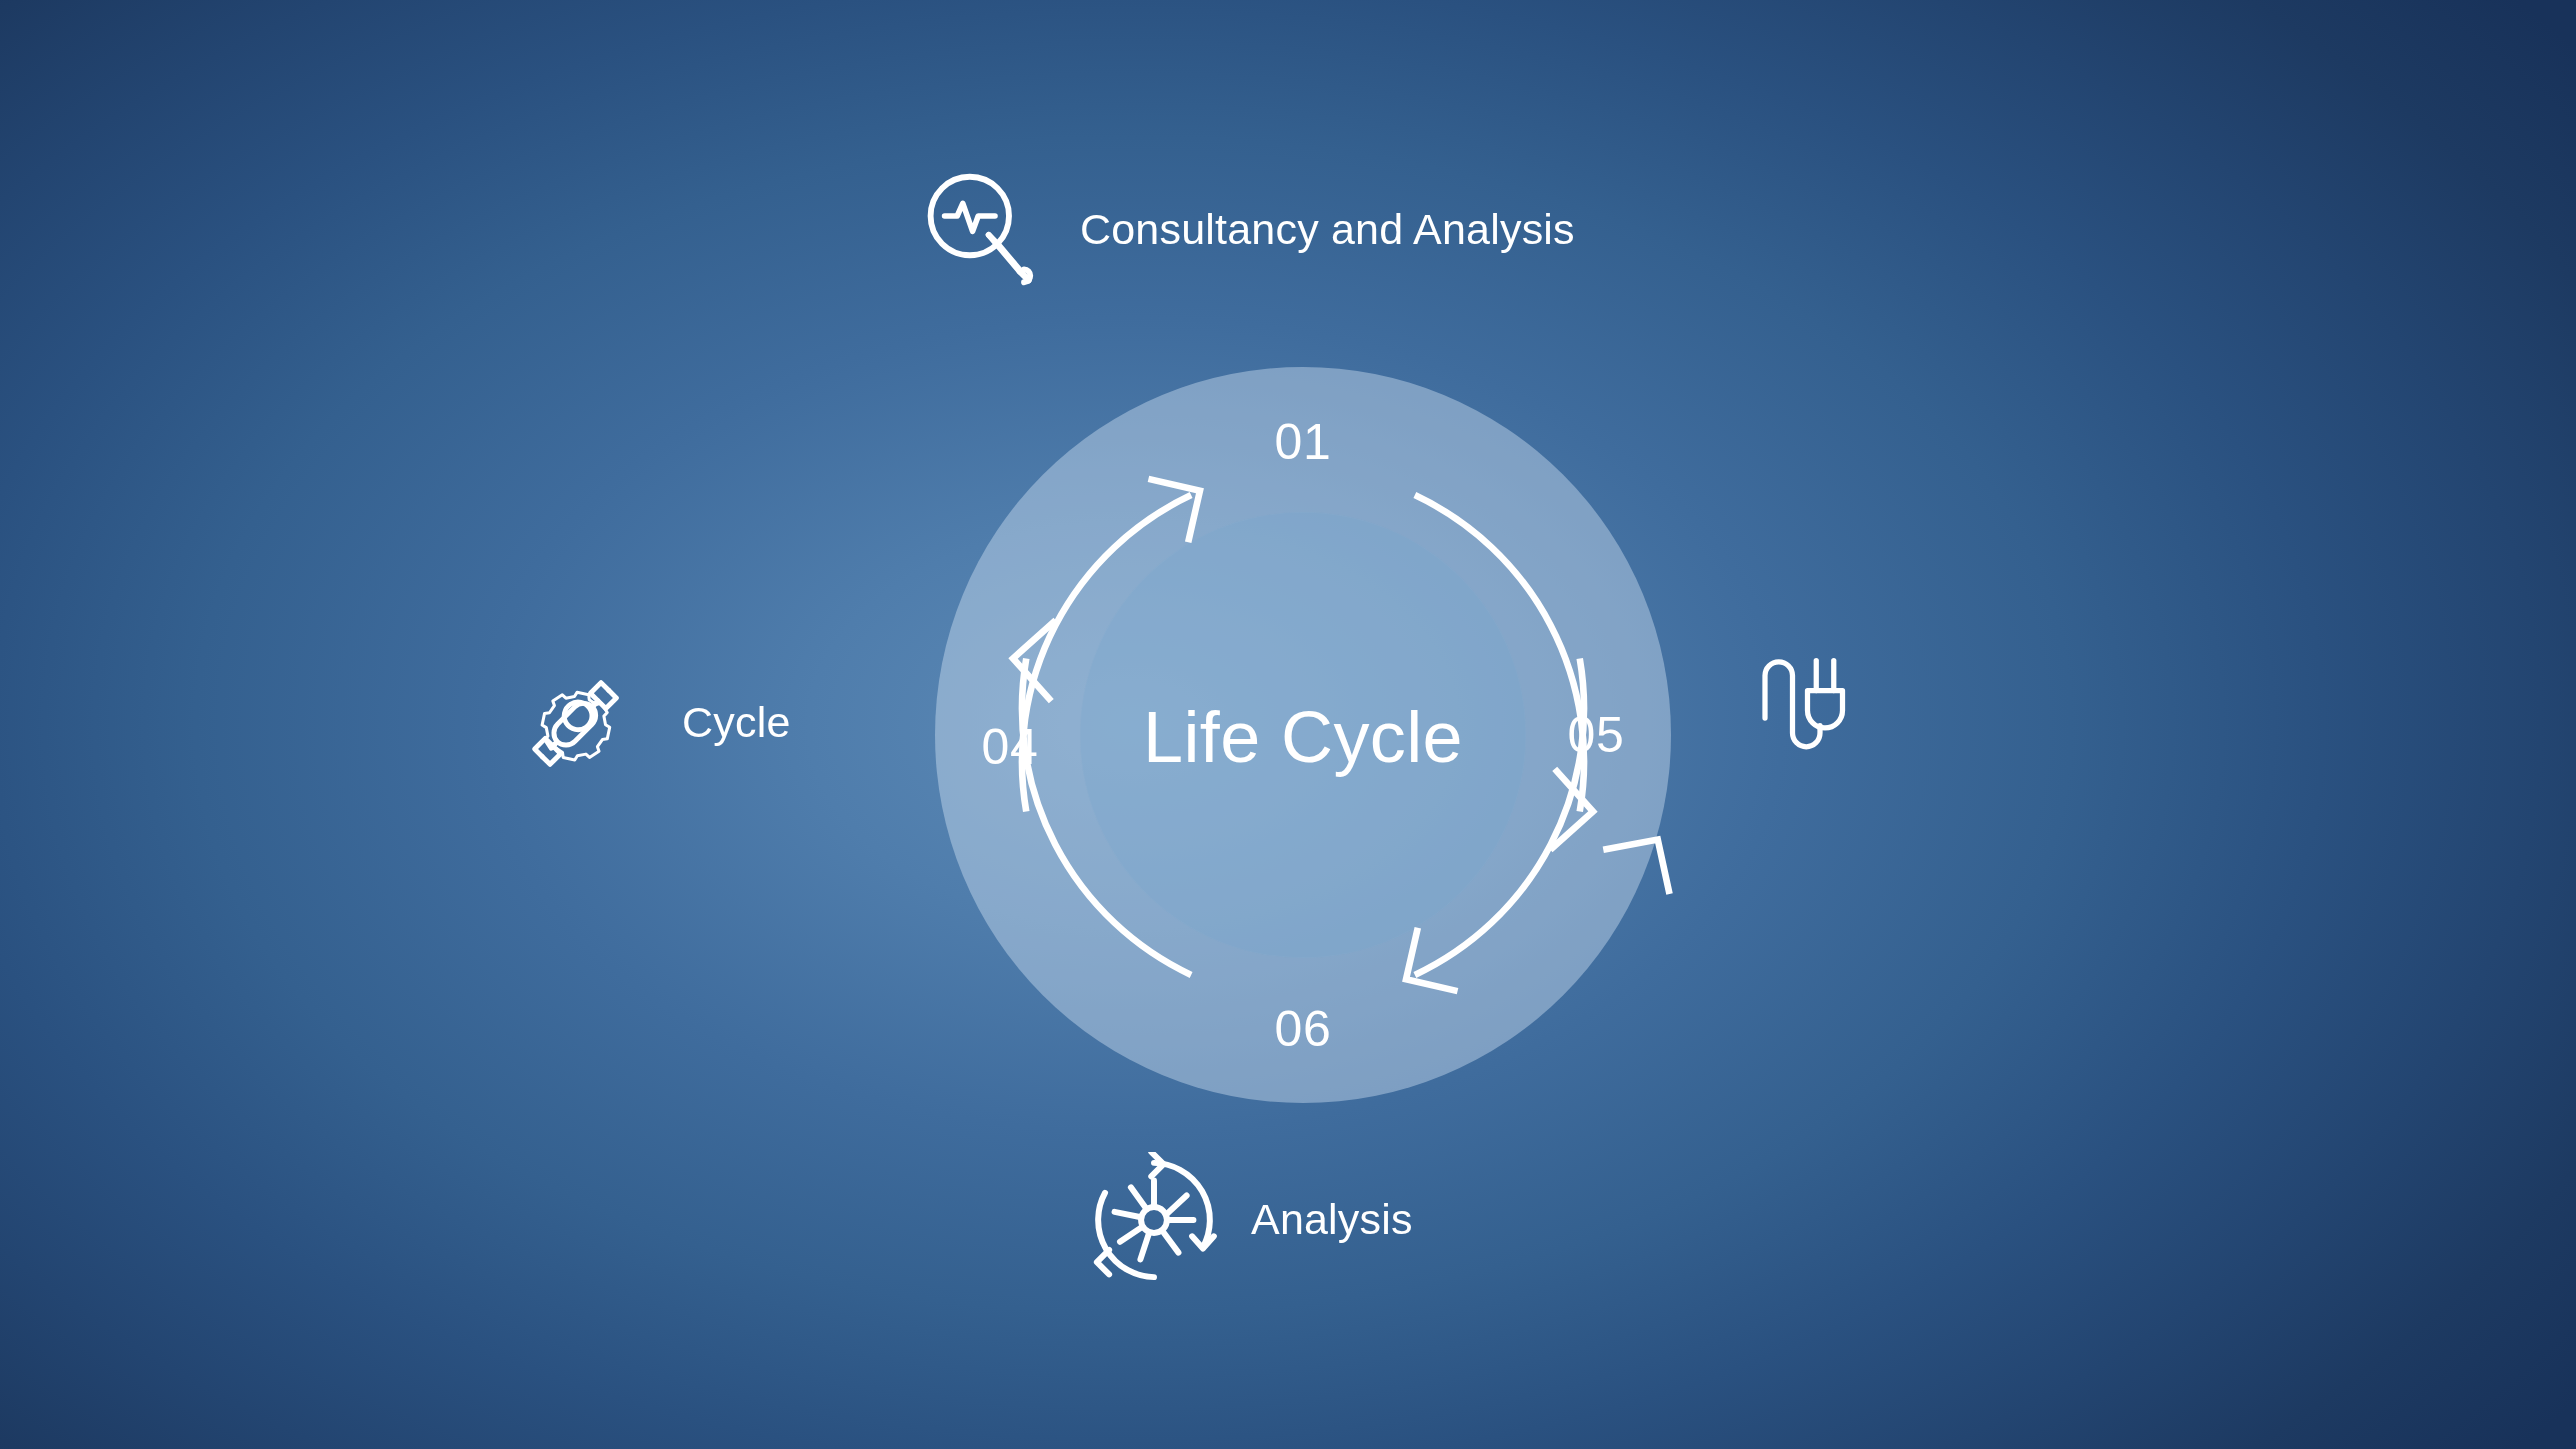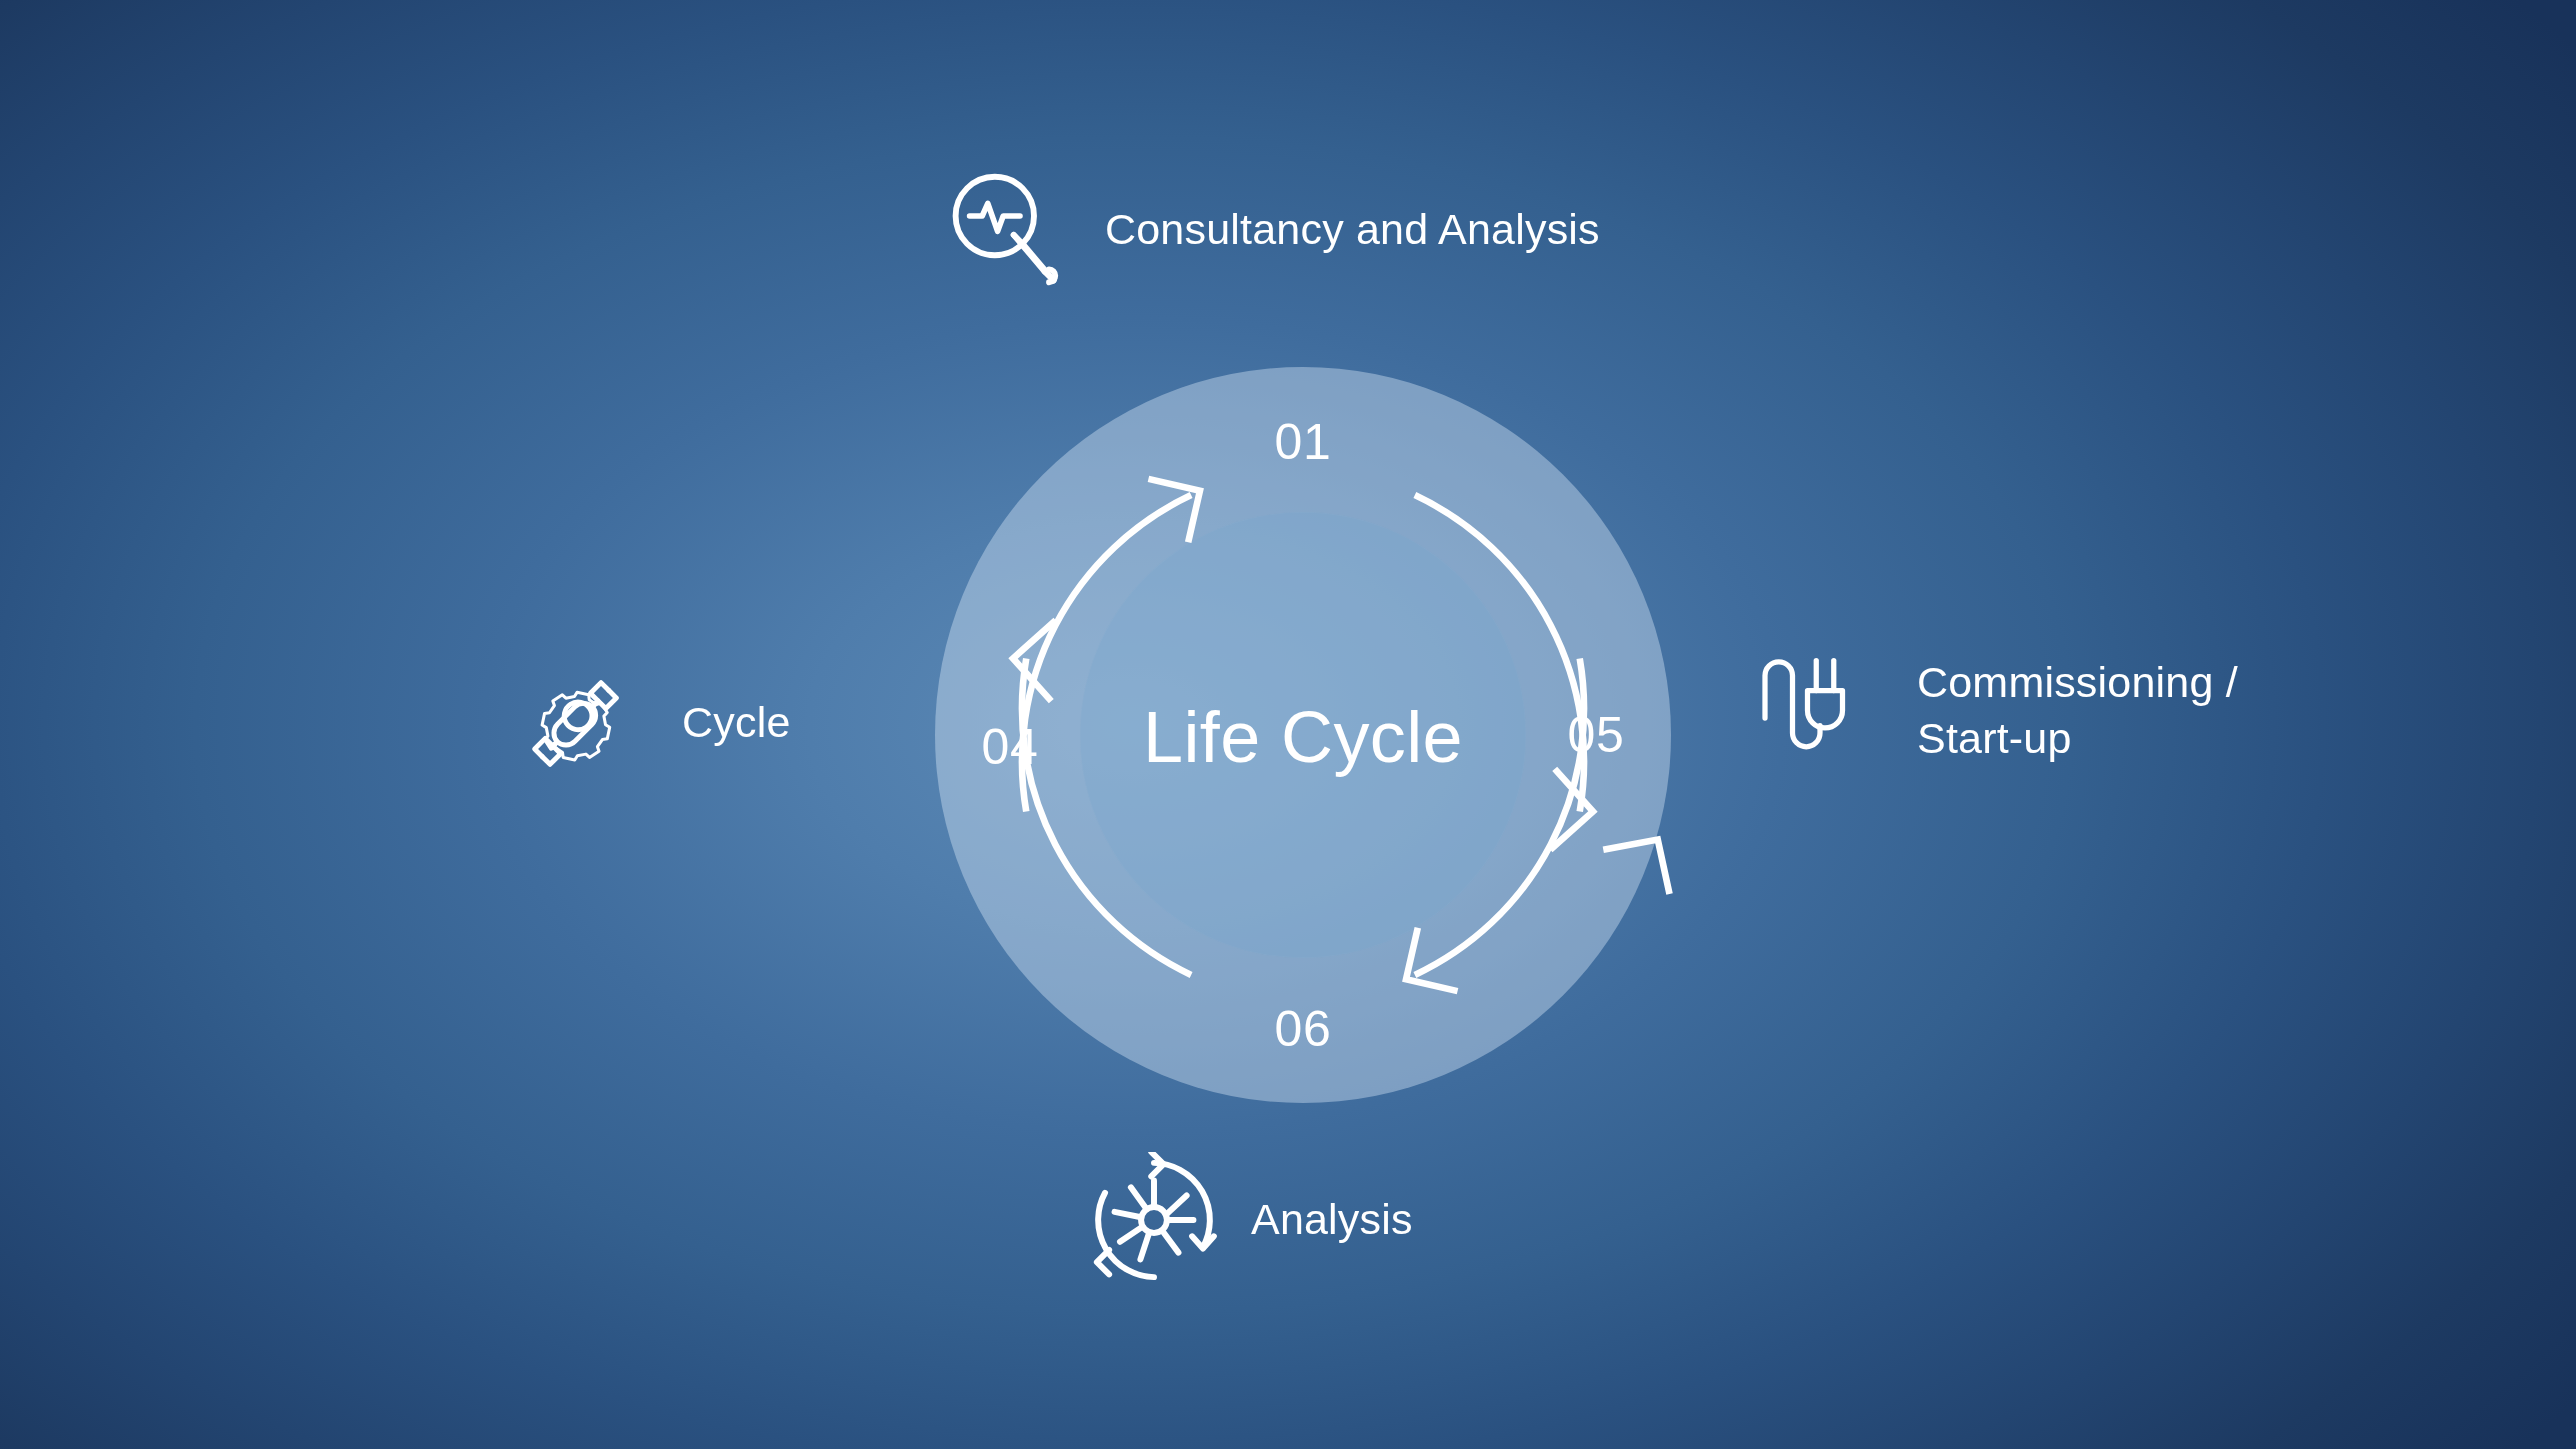--- a/index.html
+++ b/index.html
@@ -95,21 +95,21 @@
     display: block;
   }
   .node-label {
     color: #ffffff;
     font-size: 43px;
     font-weight: 400;
     line-height: 1.28;
     letter-spacing: 0.2px;
     white-space: pre-line;
   }
-  #node-consultancy { left: 936px; top: 160px; }
+  #node-consultancy { left: 911px; top: 160px; }
   #node-consultancy .node-label { margin-left: 29px; }
   #node-commissioning { left: 1755px; top: 648px; }
   #node-commissioning .node-label { margin-left: 37px; }
   #node-repair { left: 508px; top: 655px; }
   #node-repair .node-label { margin-left: 38px; }
   #node-operation { left: 1086px; top: 1152px; }
   #node-operation .node-label { margin-left: 29px; }
 </style>
 </head>
 <body>
@@ -175,22 +175,20 @@
       <g fill="none" stroke="#ffffff" stroke-width="4.2" stroke-linecap="round" stroke-linejoin="round">
 
         <path d="M 8 56 L 8 22 A 11 11 0 0 1 30 22 L 30 68 A 11 11 0 0 0 52 68 L 52 62"></path>
 
         <path d="M 42 34 L 70 34 L 70 50 A 14 14 0 0 1 42 50 Z"></path>
 
         <path d="M 49 34 L 49 10"></path>
         <path d="M 63 34 L 63 10"></path>
       </g>
     </svg>
-    <div class="node-label">Commissioning /
-Start-up</div>
   </div>
 
   <div class="node" id="node-repair">
     <svg class="node-icon" width="136" height="136" viewBox="0 0 100 100">
       <g fill="none" stroke="#ffffff" stroke-width="3.6" stroke-linecap="round" stroke-linejoin="round">
 
         <g transform="translate(50 52) rotate(12)">
           <path d="M -7 -27 L 7 -27 L 9 -21.5
                    L 18.5 -17.5 L 23.5 -20.5 L 33 -11 L 30 -6
                    L 34 3.5 L 39.5 5.5 L 39.5 19.5 L 34 21.5

